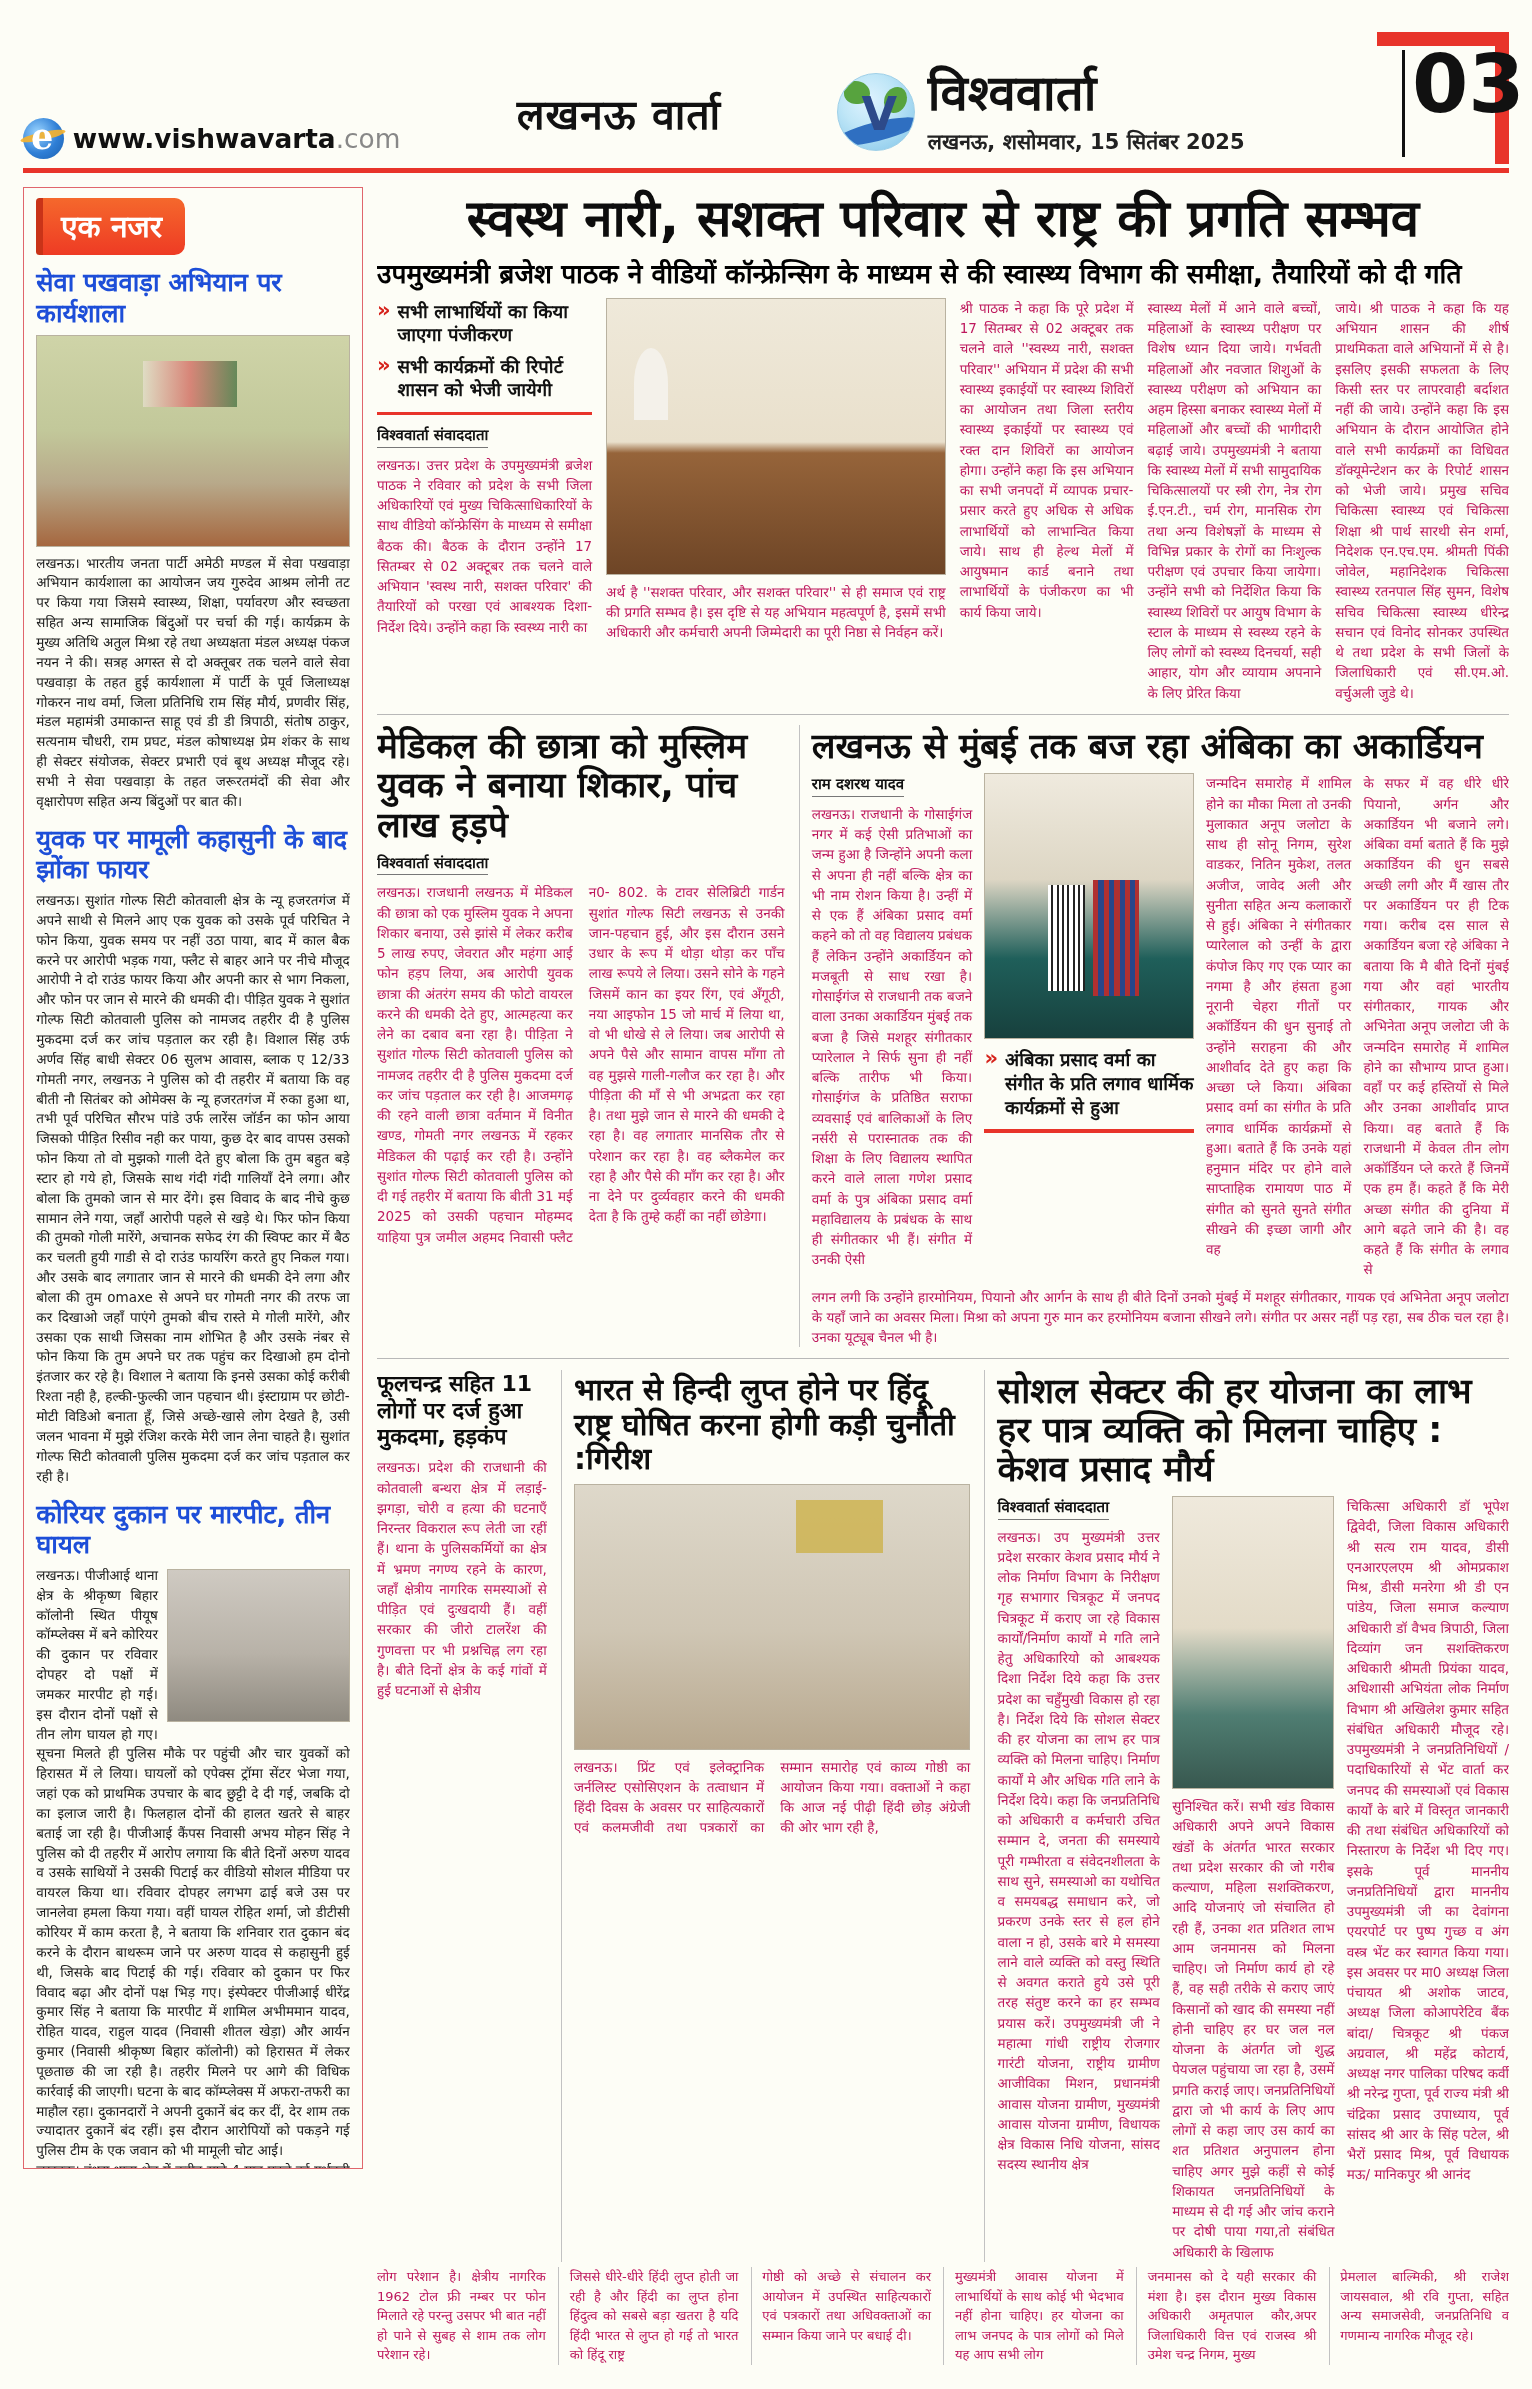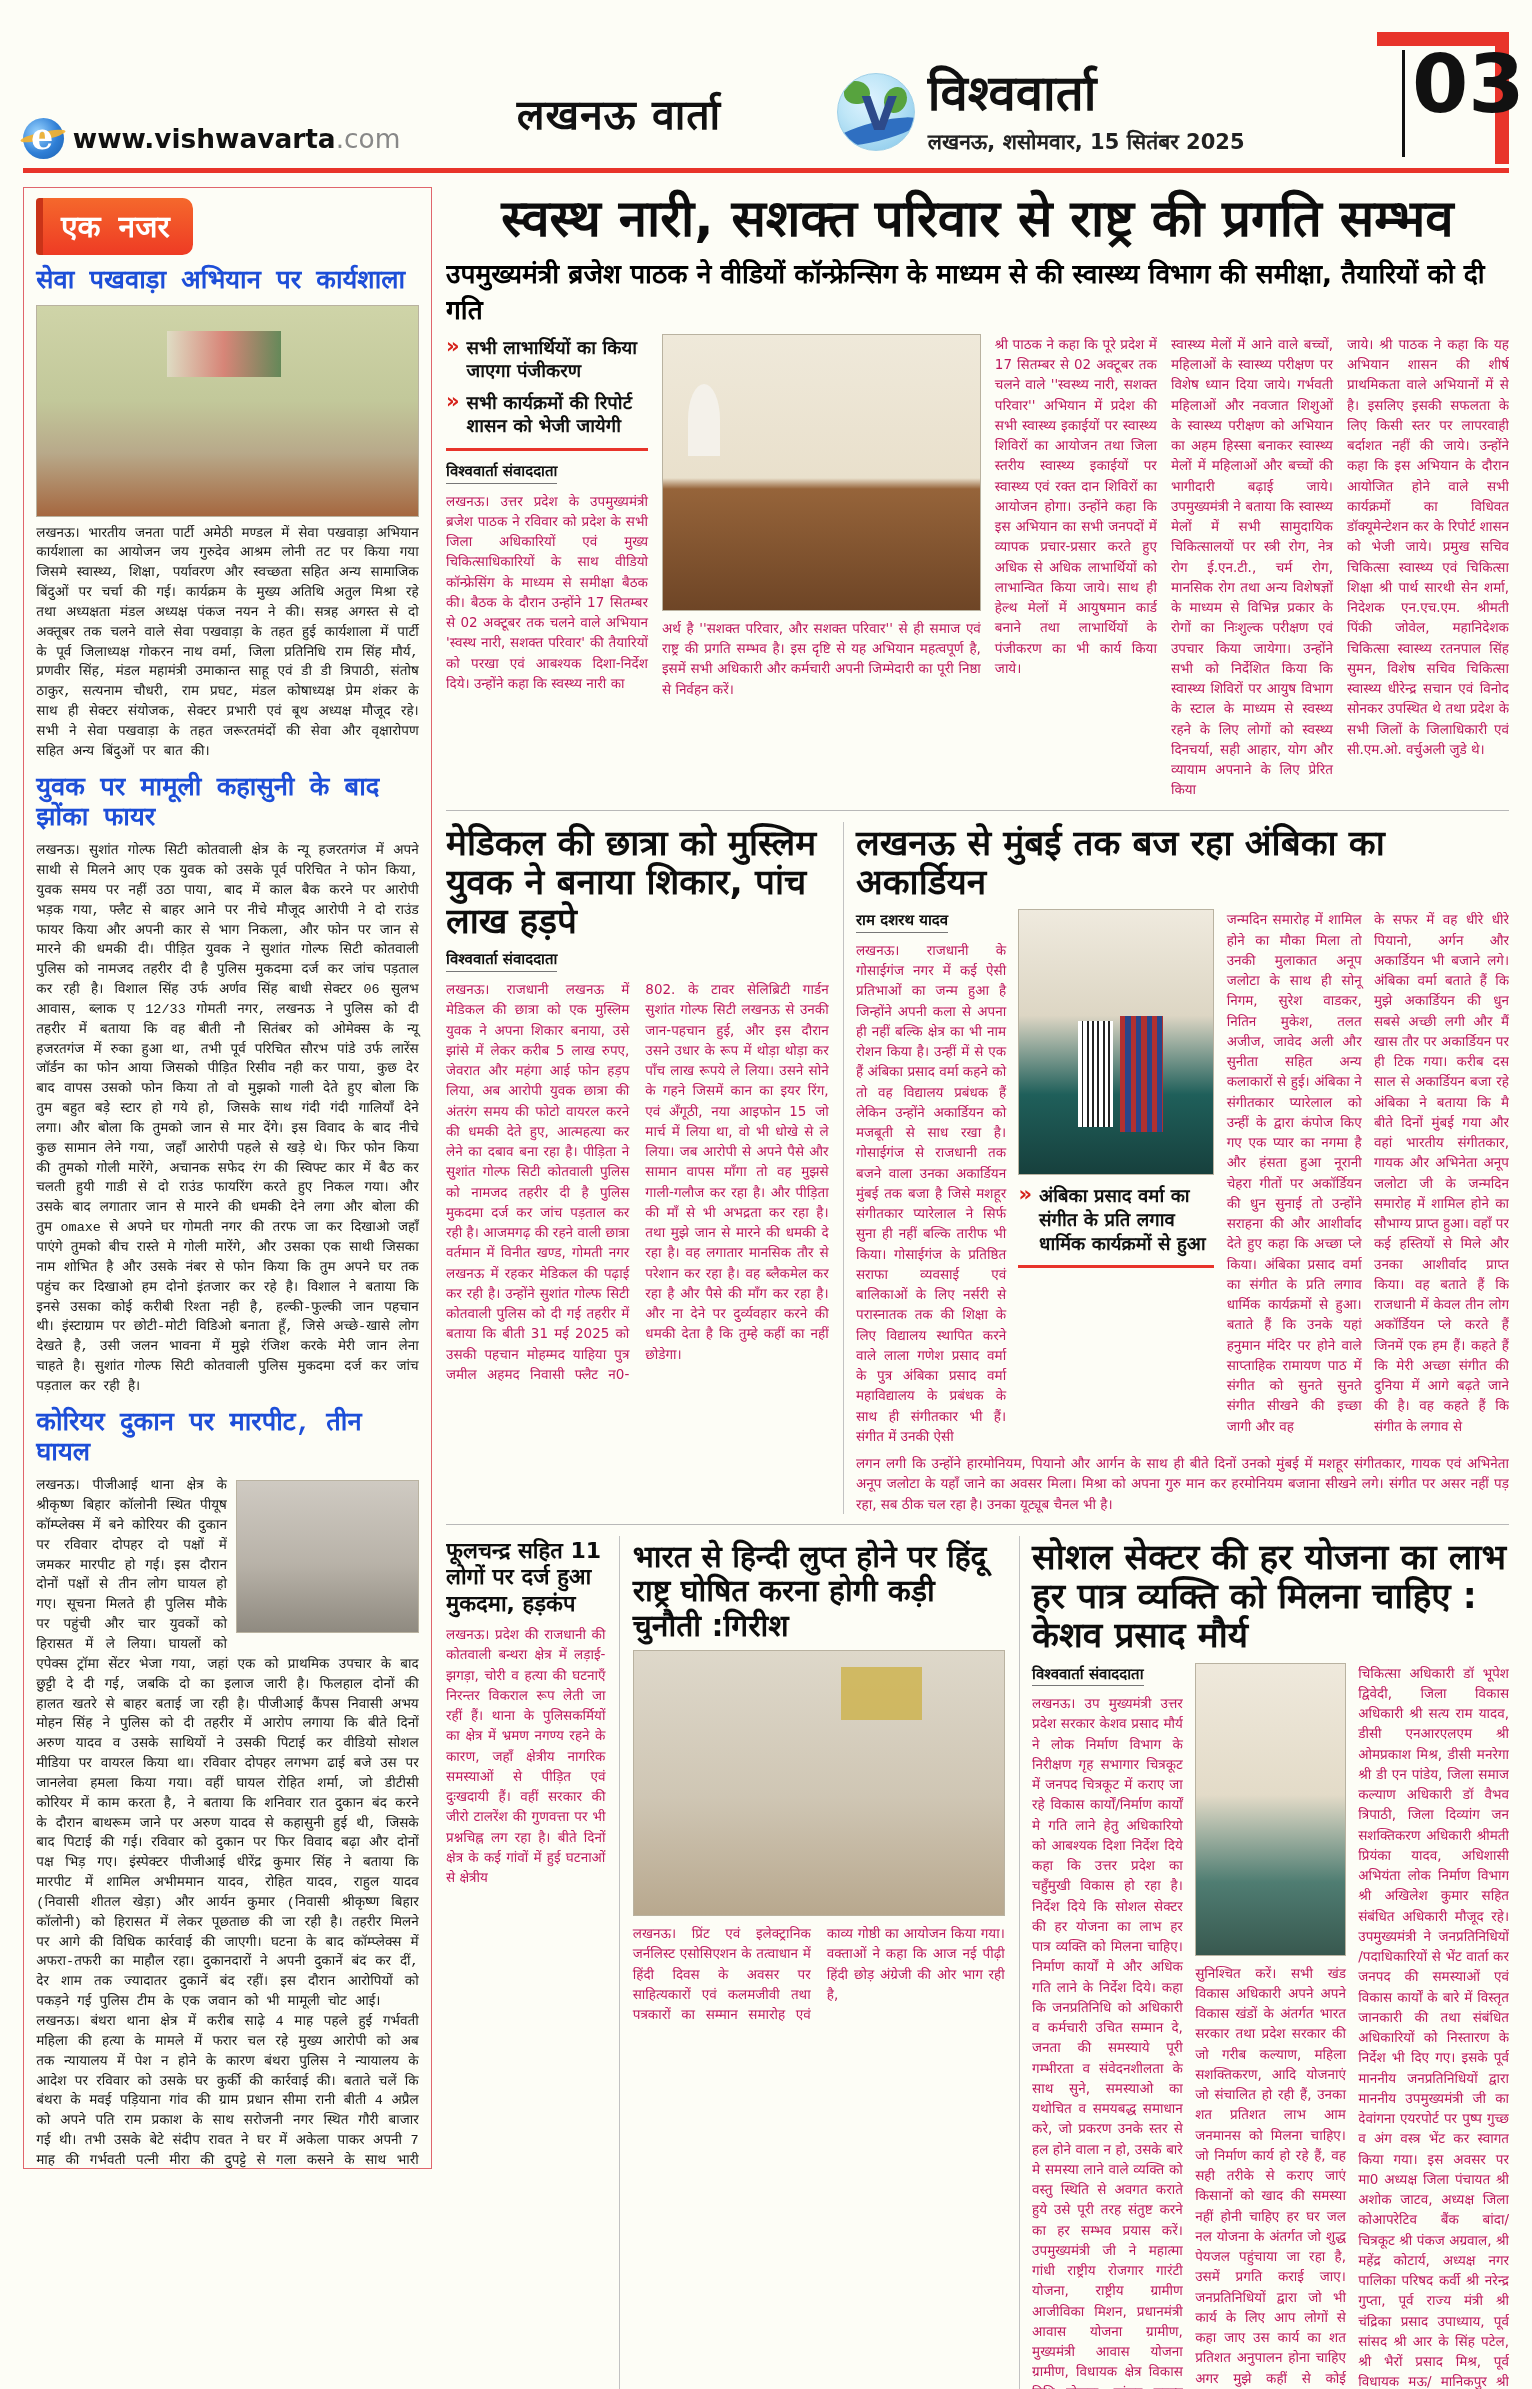--- a/index.html
+++ b/index.html
@@ -35,21 +35,21 @@
   .brand-name{font-size:49px;font-weight:800;color:#111;line-height:1;}
   .brand-date{font-size:21px;font-weight:700;color:#222;margin-top:8.8px;}
   .pagebox{width:132px;height:132px;position:relative;margin-left:16px;}
   .pagebox .redtop{position:absolute;top:0;left:0;right:0;height:14px;background:#e8342a;}
   .pagebox .redright{position:absolute;top:0;right:0;bottom:0;width:14px;background:#e8342a;}
   .pagebox .blackline{position:absolute;top:17.6px;left:25px;bottom:7px;width:2.6px;background:#111;}
   .pagebox .num{position:absolute;left:35px;top:12.3px;font-size:81px;font-weight:800;color:#111;line-height:1;}
   .red-rule{height:5.3px;background:#e8342a;margin-top:3.5px;}
   
   .content{display:flex;gap:14px;margin-top:14px;}
-  .sidebar{width:409px;flex:none;border:1.8px solid #e0666c;padding:10.6px 12.3px;box-sizing:border-box;height:1982px;overflow:hidden;font-family:Liberation Mono, monospace;}
+  .sidebar{width:340px;flex:none;border:1.8px solid #e0666c;padding:10.6px 12.3px;box-sizing:border-box;height:1982px;overflow:hidden;}
   .main{flex:1;min-width:0;overflow:hidden;}
   .badge{display:inline-block;background:linear-gradient(180deg,#f5682c,#ee3b24);color:#fff;
     font-size:30px;font-weight:800;padding:7px 23px 8.8px 17.6px;border-radius:3.5px 10.6px 10.6px 3.5px;
     border-left:7px solid #c93318;}
   .sb-title{font-size:25.5px;font-weight:800;line-height:1.18;margin:12.3px 0 7px 0;color:#1d4ed8;}
   .sb-body{font-size:13.5px;line-height:1.47;text-align:justify;color:#191919;}
   .photo{background:#d8d2c2;position:relative;overflow:hidden;border:0.9px solid #b9b2a0;}
   .ph-workshop{height:210px;margin:3.5px 0 7px 0;
     background:linear-gradient(180deg,#cfd4a8 0%,#c2c89a 45%,#b8a98a 70%,#a5673f 100%);}
   .ph-workshop::after{content:"";position:absolute;left:34%;top:12%;width:30%;height:22%;background:linear-gradient(90deg,#e8e2d2,#d66,#3a6b3a);opacity:.7;}

